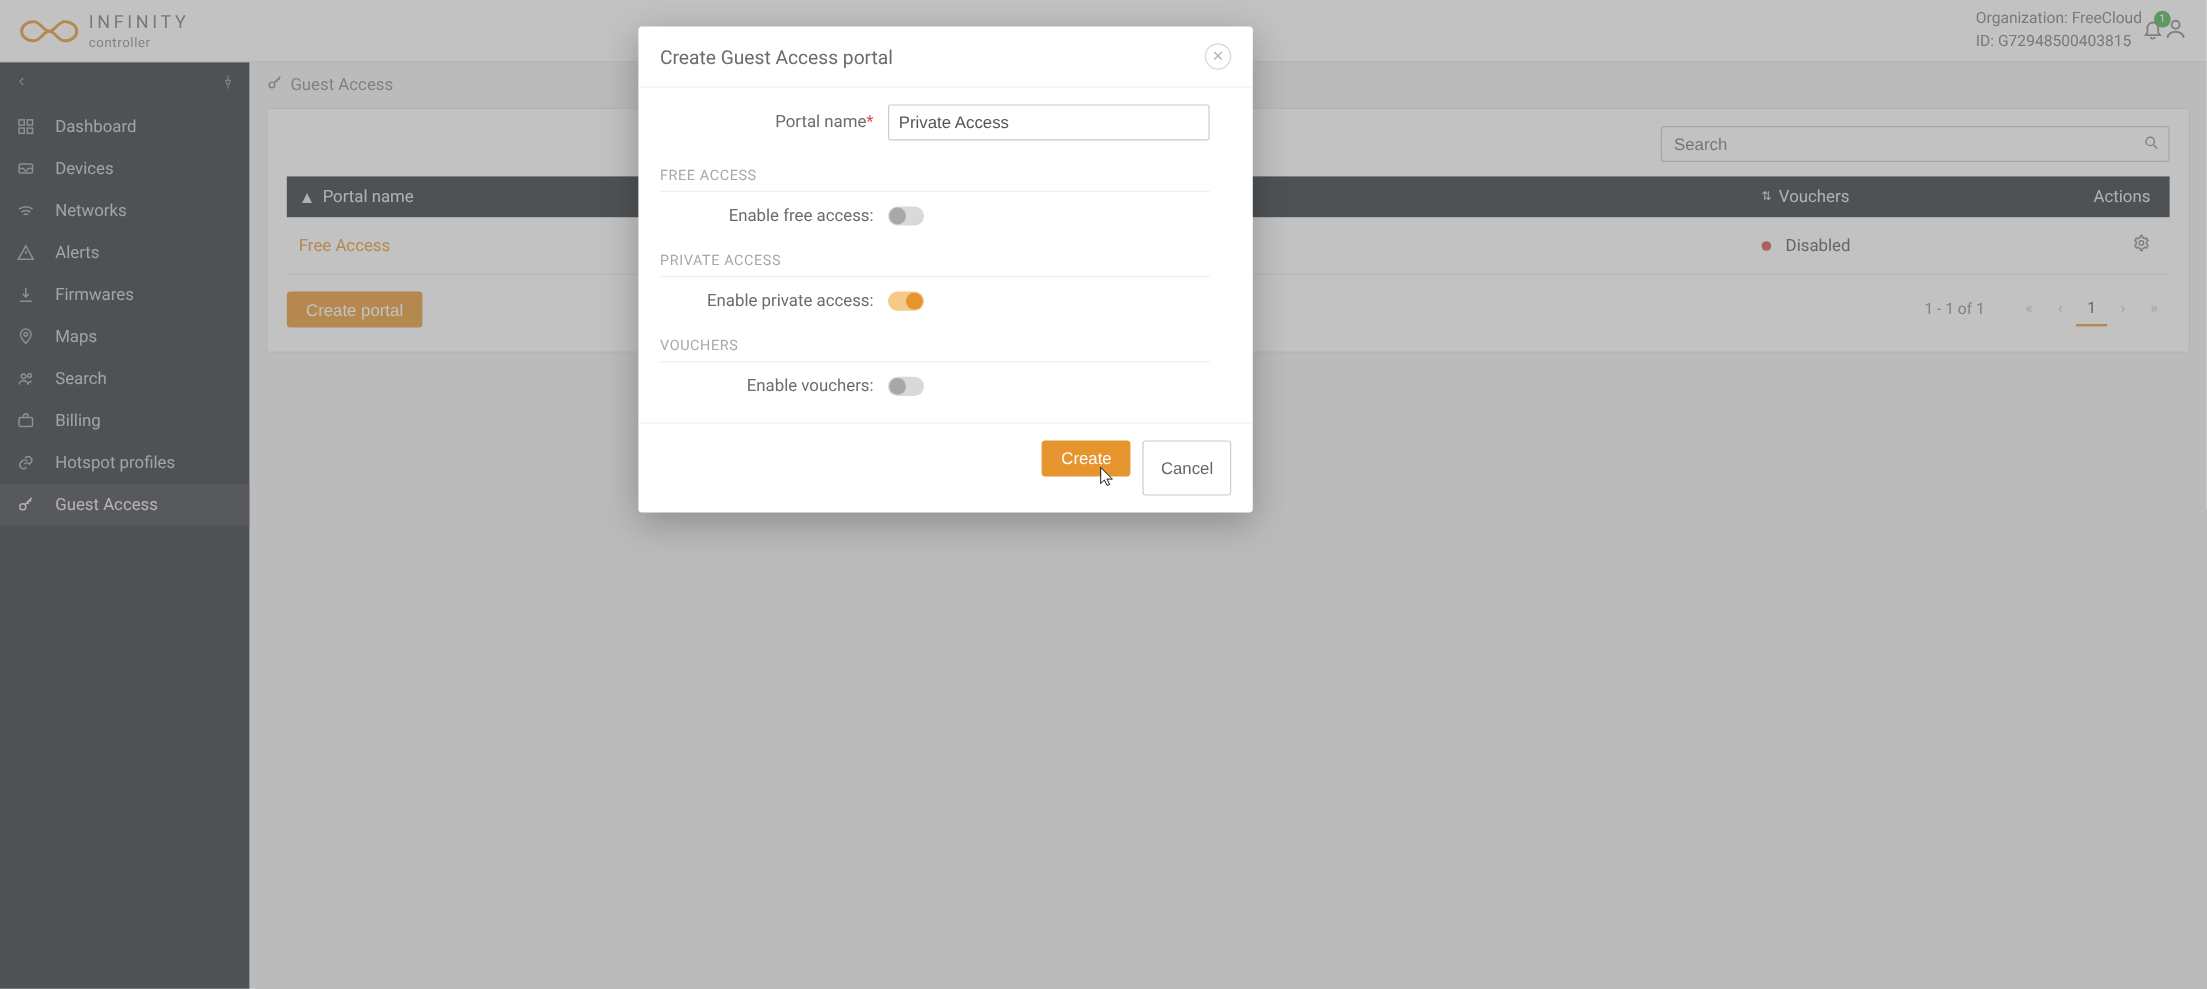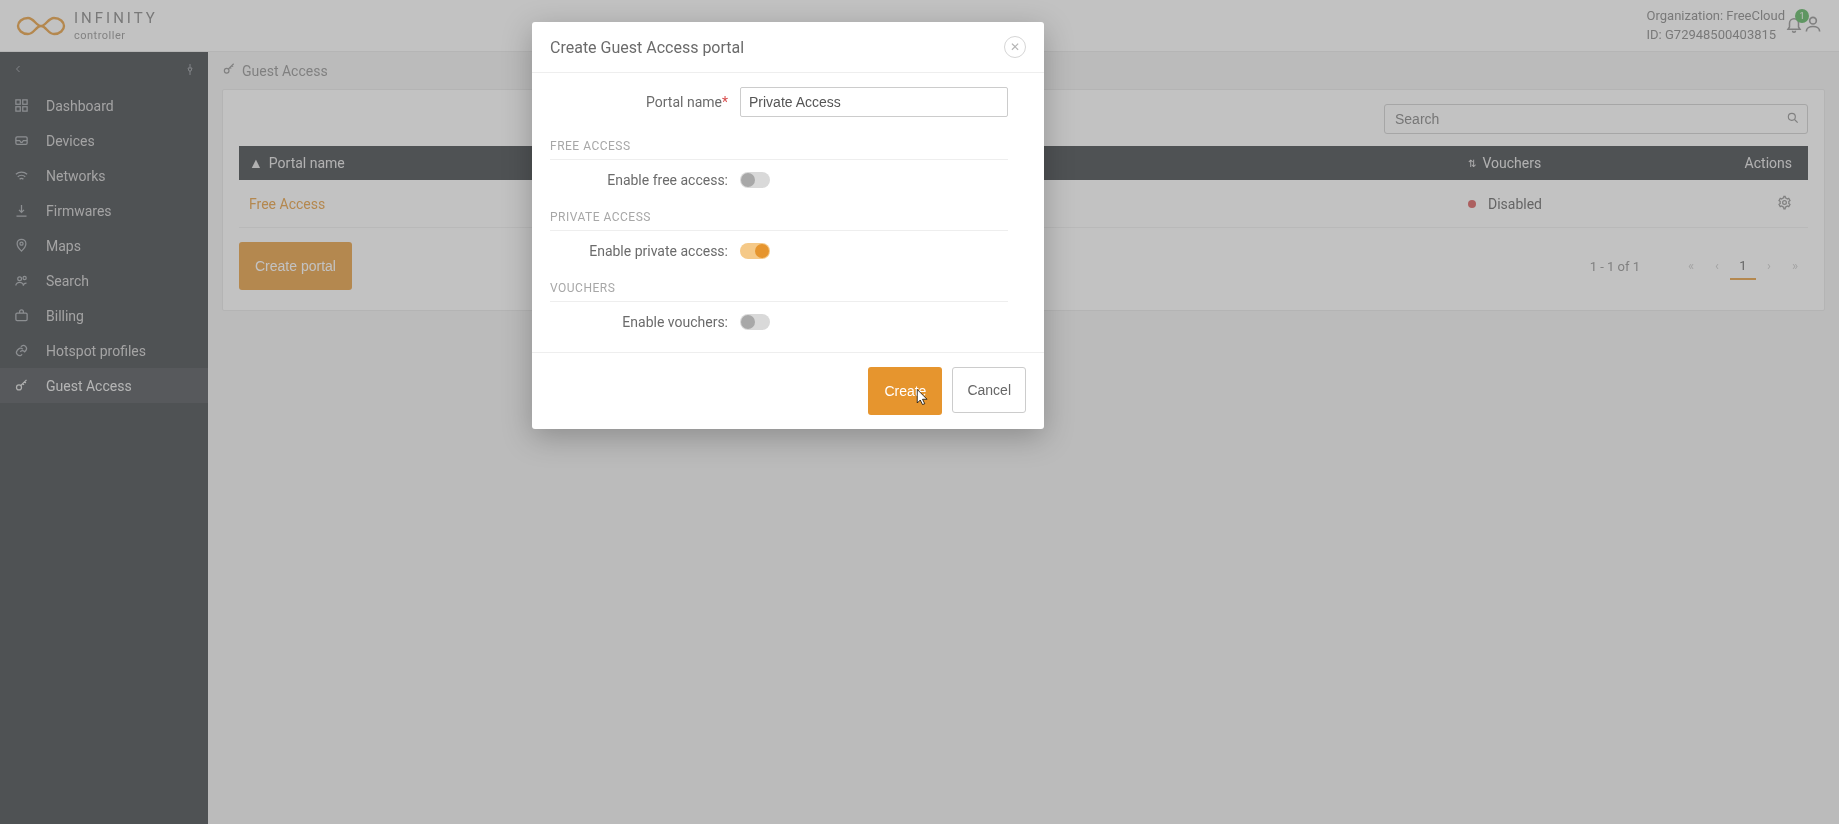--- a/index.html
+++ b/index.html
@@ -88,24 +88,24 @@
 .col-act{ width:80px; text-align:right; padding-right:16px;}
 .grid-row{
   display:flex; height:48px; align-items:center;
   border-bottom:1px solid #eee;
 }
 .grid-row .col-name a{ color:#e6952e; text-decoration:none; }
 .status-dot{ width:8px; height:8px; border-radius:4px; background:#d84d4d; display:inline-block; margin-right:6px;}
 .gear-cell{ width:80px; text-align:right; padding-right:16px; color:#888;}
 .below-grid{ display:flex; justify-content:space-between; align-items:center; margin-top:14px;}
 .btn-primary{
-  background:#e6952e; color:#fff; border:none; height:48px;
+  background:#e6952e; color:#fff; border:none; height:30px;
   padding:0 16px; border-radius:3px; font-size:14px; cursor:pointer;
 }
-.pager-area{ display:flex; align-items:center; gap:38px; color:#888; font-size:13px;}
+.pager-area{ display:flex; align-items:center; gap:24px; color:#888; font-size:13px;}
 .pager{ display:flex; }
 .pager span{
   width:26px; height:28px; display:flex; align-items:center; justify-content:center;
   border-bottom:2px solid transparent; color:#888; cursor:pointer;
 }
 .pager span.current{ border-bottom-color:#e6952e; color:#555;}
 .pager span.disabled{ color:#c7c7c7; cursor:default;}
 
 
 .overlay{
@@ -234,20 +234,29 @@
         </span>
       <span>Devices</span>
     </li>
     <li>
       <span class="icon-slot">
           <svg width="15" height="15" viewBox="0 0 24 24" fill="none" stroke="currentColor" stroke-width="2">
             <path d="M3 10a14 14 0 0118 0M6 14a9 9 0 0112 0M9 18a4 4 0 016 0"></path>
           </svg>
         </span>
       <span>Networks</span>
+    </li>
+    <li>
+      <span class="icon-slot">
+          <svg width="15" height="15" viewBox="0 0 24 24" fill="none" stroke="currentColor" stroke-width="2">
+            <path d="M12 3l10 18H2L12 3z"></path>
+            <path d="M12 10v4m0 3v.01"></path>
+          </svg>
+        </span>
+      <span>Alerts</span>
     </li>
     <li>
       <span class="icon-slot">
           <svg width="15" height="15" viewBox="0 0 24 24" fill="none" stroke="currentColor" stroke-width="2">
             <path d="M12 3v12m-4-4l4 4 4-4M4 21h16"></path>
           </svg>
         </span>
       <span>Firmwares</span>
     </li>
     <li>

